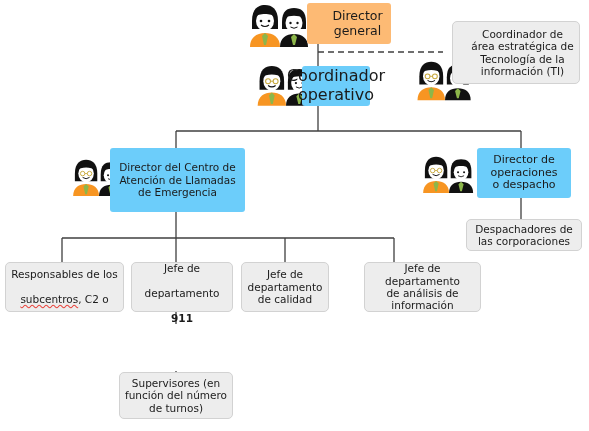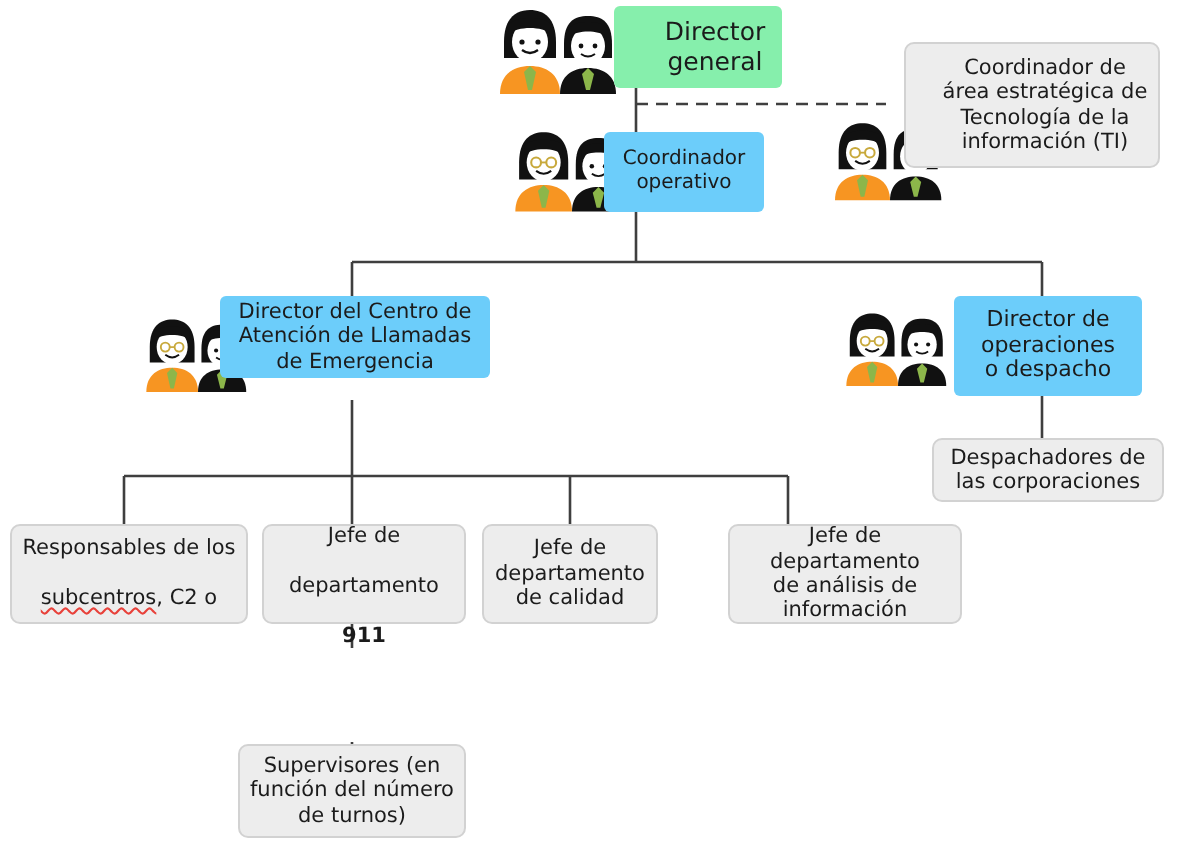--- a/index.html
+++ b/index.html
@@ -32,21 +32,21 @@
     display: flex;
     align-items: center;
     justify-content: center;
     text-align: center;
     line-height: 1.18;
     color: #1b1b1b;
     white-space: pre-line;
     padding: 2px 3px;
   }
   .node.blue-dark {
-    background: #86efac;
+    background: #fdba74;
     border-radius: 3px;
     padding-left: 20px;
   }
   .node.blue-light {
     background: #6ccdfa;
     border-radius: 3px;
   }
   .node.gray {
     background: #ededed;
     border: 1px solid #d2d2d2;
@@ -222,24 +222,24 @@
   </svg>
 
   <div class="node blue-dark" style="left:307px; top:3px; width:84px; height:41px; font-size:12.5px;">Director
 general</div>
 
   <div class="node gray" style="left:452px; top:21px; width:128px; height:63px; font-size:10.5px;padding-left:16px;">Coordinador de
 área estratégica de
 Tecnología de la
 información (TI)</div>
 
-  <div class="node blue-light" style="left:302px; top:66px; width:80px; height:40px; font-size:10px;">Coordinador
+  <div class="node blue-light" style="left:302px; top:66px; width:68px; height:40px; font-size:16px;">Coordinador
 operativo</div>
 
-  <div class="node blue-light" style="left:110px; top:148px; width:135px; height:41px; font-size:10.5px;text-align:center;">Director del Centro de
+  <div class="node blue-light" style="left:110px; top:148px; width:135px; height:64px; font-size:10.5px;text-align:center;">Director del Centro de
 Atención de Llamadas
 de Emergencia</div>
 
   <div class="node blue-light" style="left:477px; top:148px; width:94px; height:50px; font-size:11px;">Director de
 operaciones
 o despacho</div>
 
   <div class="node gray" style="left:466px; top:219px; width:116px; height:32px; font-size:10.5px;">Despachadores de
 las corporaciones</div>
 

